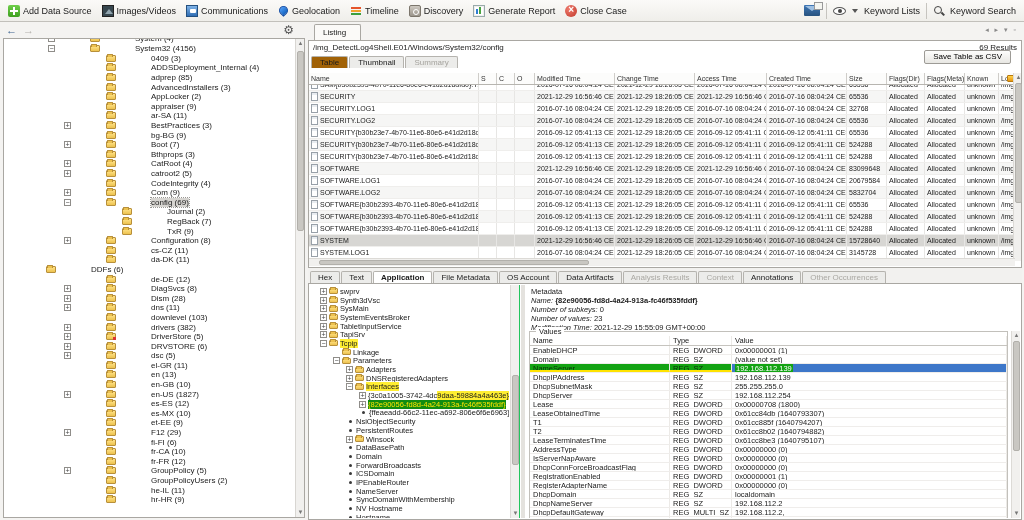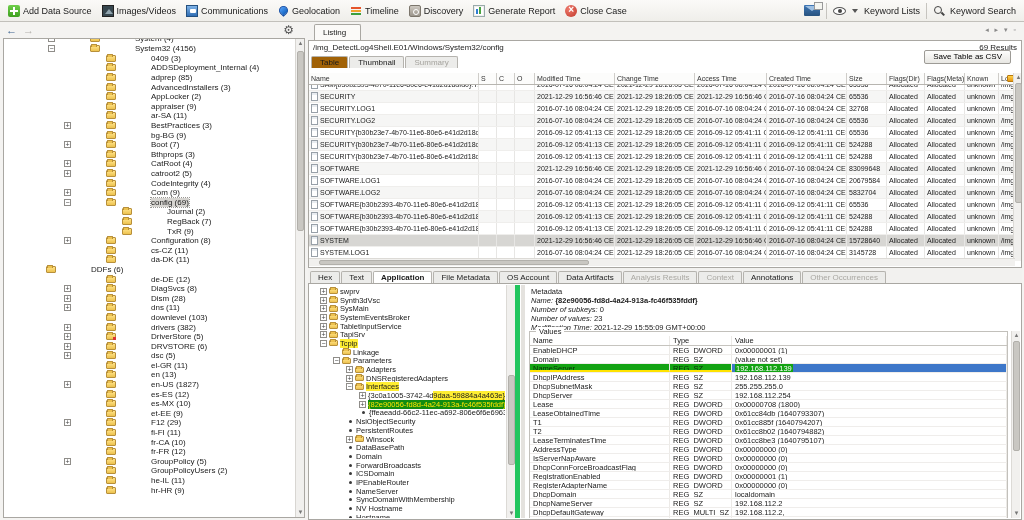--- a/index.html
+++ b/index.html
@@ -91,21 +91,21 @@
   .lhscroll{position:absolute;left:0;bottom:1px;width:706px;height:8px;background:#f1f0ee;border-top:1px solid #dcdad6;}
   .lhscroll .hthumb{position:absolute;left:10px;top:1px;width:270px;height:5px;background:#c9c7c2;border:1px solid #b2b0ab;border-radius:2px;}
 
   
   .bottom-panel{position:absolute;left:0;top:246px;width:714px;height:252px;background:#f2f1ef;}
   .btabs{position:absolute;left:2px;top:0;height:15px;display:flex;align-items:flex-end;font-size:8px;white-space:nowrap;}
   .btab{padding:1px 7px;border:1px solid #b5b3ae;border-bottom:none;background:#ececea;margin-right:1px;border-radius:2px 2px 0 0;}
   .btab.active{background:#fff;font-weight:bold;}
   .btab.disabled{color:#aaa8a3;}
   .bcontent{position:absolute;left:0;top:15px;width:714px;height:237px;background:#fff;border:1px solid #a9a7a2;}
-  .reg-panel{position:absolute;left:1px;top:1px;width:210px;height:233px;overflow:hidden;border-right:5px solid #22c55e;}
+  .reg-panel{position:absolute;left:1px;top:1px;width:210px;height:233px;overflow:hidden;border-right:1px solid #22c55e;}
   .reg-rows{position:absolute;left:2px;top:2px;right:10px;bottom:0;overflow:hidden;}
   .rrow{display:flex;align-items:center;height:8.7px;font-size:7.5px;white-space:nowrap;}
   .rrow .exp{flex:none;width:7px;height:7px;border:1px solid #8f8d89;background:#fff;font-size:7px;line-height:5px;text-align:center;color:#444;margin-right:2px;}
   .rrow .noexp{flex:none;width:9px;}
   .rrow .folder{width:9px;height:6px;margin-right:2px;}
   .bullet{flex:none;width:3px;height:3px;border-radius:50%;background:#3a3a3a;margin:0 4px 0 3px;}
   .hl-yellow{background:#ffee32;}
   .hl-green{background:#118c11;color:#ffe300;}
   .reg-scroll{position:absolute;right:0;top:0;width:9px;height:233px;background:#f1f0ee;border-left:1px solid #dcdad6;}
   .splitterv{position:absolute;left:212px;top:1px;width:4px;height:233px;background:#e4e2de;}
@@ -360,20 +360,25 @@
             <span class="noexp"></span>
             <span class="folder"></span>
             <span class="tlbl">el-GR (11)</span>
           </div>
           <div class="trow" style="padding-left: 60px;">
             <span class="noexp"></span>
             <span class="folder"></span>
             <span class="tlbl">en (13)</span>
           </div>
           <div class="trow" style="padding-left: 60px;">
+            <span class="noexp"></span>
+            <span class="folder"></span>
+            <span class="tlbl">en-GB (10)</span>
+          </div>
+          <div class="trow" style="padding-left: 60px;">
             <span class="exp">+</span>
             <span class="folder"></span>
             <span class="tlbl">en-US (1827)</span>
           </div>
           <div class="trow" style="padding-left: 60px;">
             <span class="noexp"></span>
             <span class="folder"></span>
             <span class="tlbl">es-ES (12)</span>
           </div>
           <div class="trow" style="padding-left: 60px;">
@@ -387,21 +392,21 @@
             <span class="tlbl">et-EE (9)</span>
           </div>
           <div class="trow" style="padding-left: 60px;">
             <span class="exp">+</span>
             <span class="folder"></span>
             <span class="tlbl">F12 (29)</span>
           </div>
           <div class="trow" style="padding-left: 60px;">
             <span class="noexp"></span>
             <span class="folder"></span>
-            <span class="tlbl">fi-FI (11)</span>
+            <span class="tlbl">fi-FI (6)</span>
           </div>
           <div class="trow" style="padding-left: 60px;">
             <span class="noexp"></span>
             <span class="folder"></span>
             <span class="tlbl">fr-CA (10)</span>
           </div>
           <div class="trow" style="padding-left: 60px;">
             <span class="noexp"></span>
             <span class="folder"></span>
             <span class="tlbl">fr-FR (12)</span>

